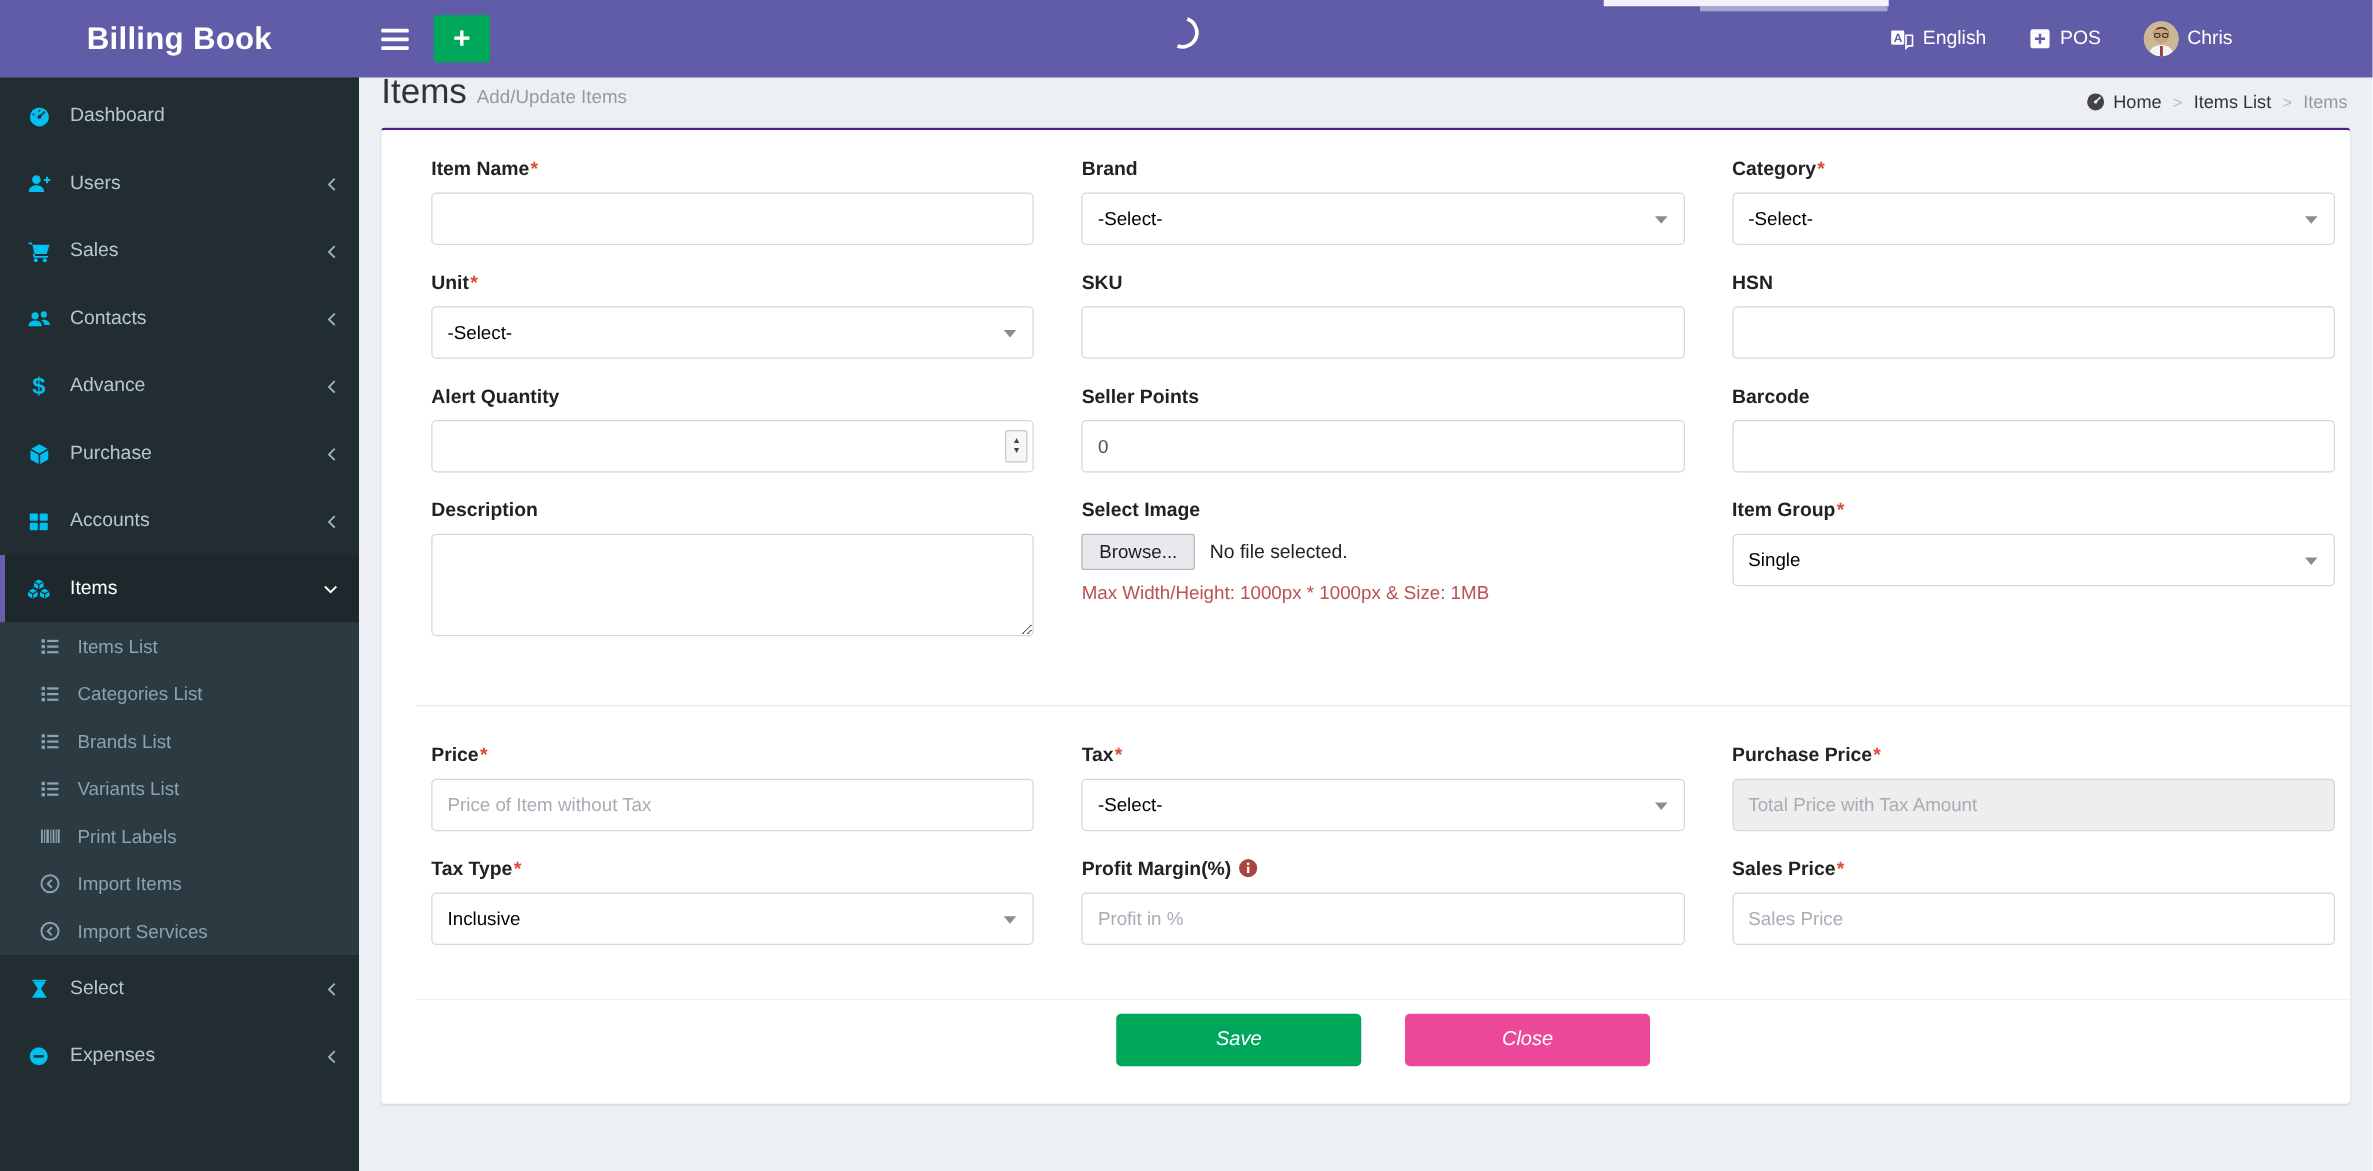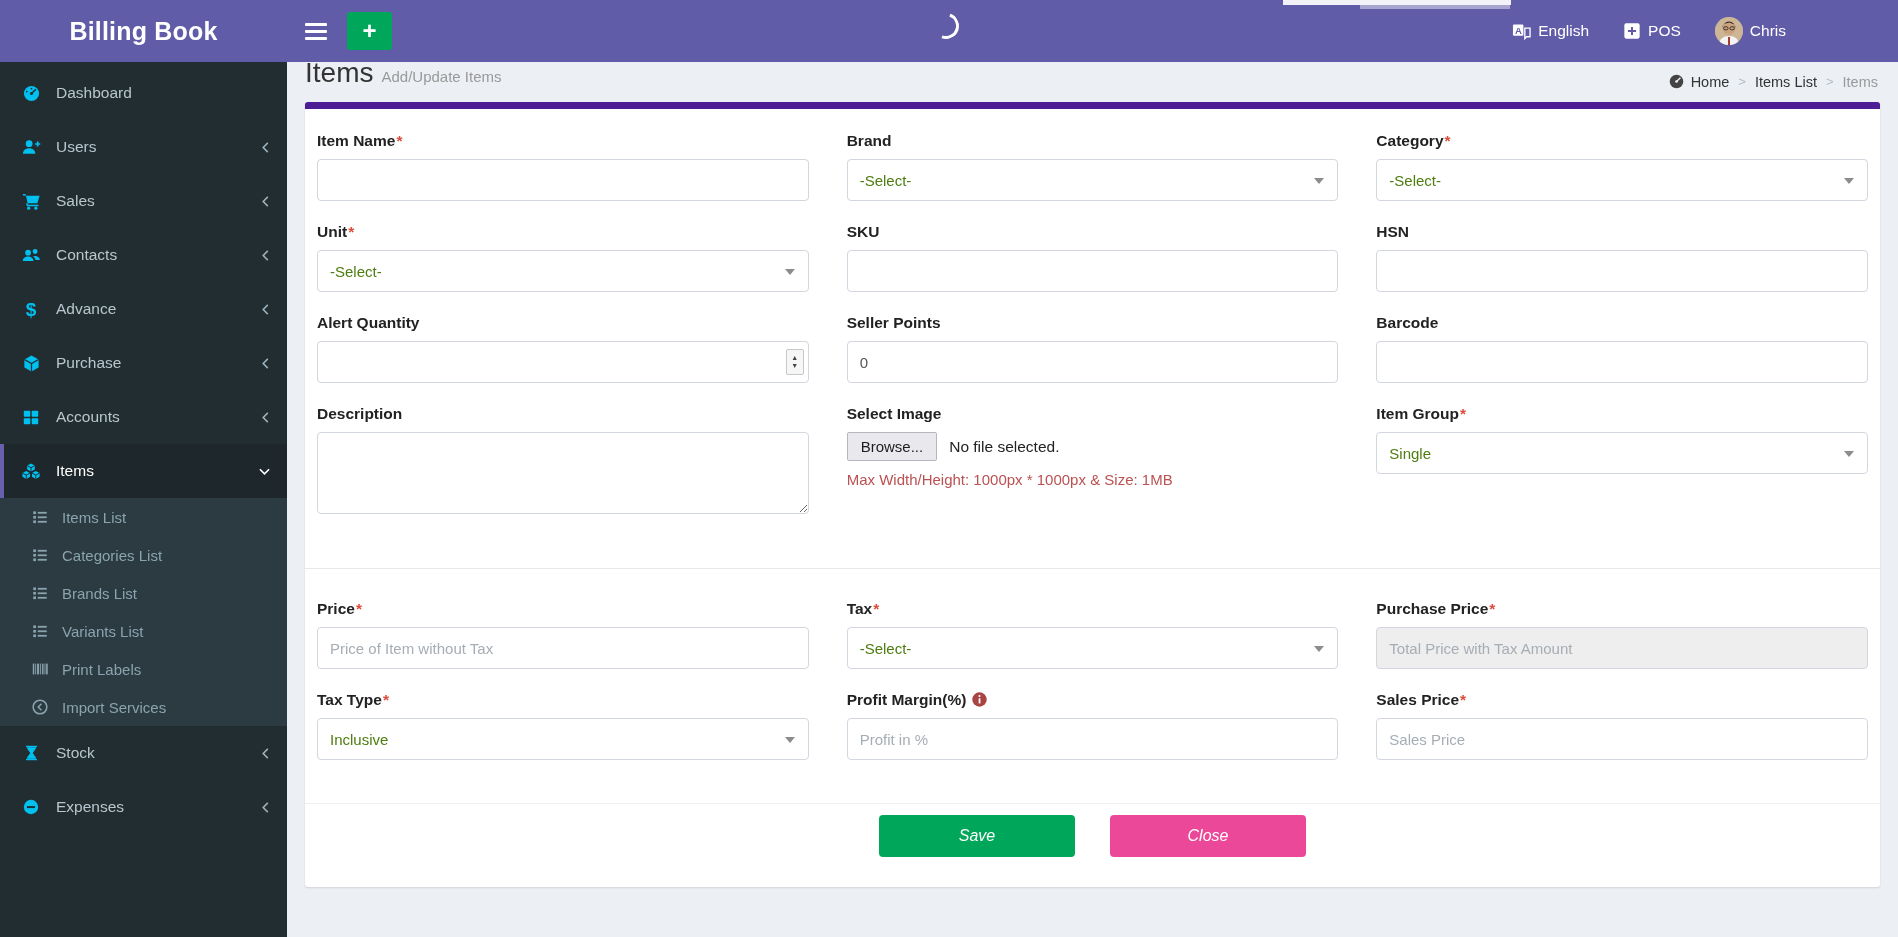--- a/index.html
+++ b/index.html
@@ -58,39 +58,40 @@
   .content-header { display:flex; justify-content:space-between; align-items:flex-start; padding:14px 2px 12px 0; }
   .page-title { margin:0; font-size:28px; font-weight:400; color:#333; }
   .page-title small { font-size:15px; color:#999; margin-left:8px; font-weight:400; }
   .breadcrumb { display:flex; align-items:center; gap:9px; font-size:14.5px; margin-top:16px; color:#333; }
   .breadcrumb .crumb { display:flex; align-items:center; gap:6px; color:#333; text-decoration:none; cursor:pointer; }
   .breadcrumb .sep { color:#b4bcc4; font-size:13px; }
   .breadcrumb .current { color:#999; }
   .breadcrumb .ic { color:#444; --icon-bg:#ecf0f5; display:flex; }
   
   .card {
-    background:#fff; border-top:7px solid #4c1d95; border-radius:3px;
+    background:#fff; border-top:2px solid #4c1d95; border-radius:3px;
     box-shadow:0 1px 2px rgba(0,0,0,.12);
+    padding-left:28px;
   }
   .card-body { padding:22px 12px 0 12px; }
   .grid { display:grid; grid-template-columns:repeat(3,1fr); column-gap:38px; }
   .field { margin-bottom:21px; position:relative; }
   .field label { display:block; font-weight:700; font-size:15.5px; color:#222; margin-bottom:9px; line-height:19px; }
   .req { color:#dd4b39; vertical-align:top; margin-left:1px; }
   .input {
     width:100%; height:42px; border:1px solid #d2d6de; border-radius:4px;
     padding:0 12px; font-size:15px; color:#555; background:#fff;
     font-family:"Liberation Sans", sans-serif; outline:none;
   }
   .input::placeholder { color:#a6adb5; }
   .input:disabled { background:#eee; color:#999; }
   textarea.input { height:82px; padding-top:9px; resize:both; }
   .selectbox {
     width:100%; height:42px; border:1px solid #d2d6de; border-radius:4px;
-    display:flex; align-items:center; padding:0 12px; font-size:15px; color:#4d7c0f;
+    display:flex; align-items:center; padding:0 12px; font-size:15px; color:#000000;
     background:#fff; cursor:pointer; position:relative;
   }
   .selectbox .arrow {
     position:absolute; right:13px; top:18px; width:0; height:0;
     border-left:5px solid transparent; border-right:5px solid transparent; border-top:6px solid #8c8c8c;
   }
   .spinner-box {
     position:absolute; right:5px; bottom:8px; width:18px; height:26px;
     border:1px solid #c8c8c8; border-radius:2px; background:#f6f6f6;
     display:flex; flex-direction:column; align-items:center; justify-content:center;
@@ -362,33 +363,42 @@
       </span>
       <span>Print Labels</span>
     </div>
     <div class="sub-item">
       <span class="ic">
         <svg class="i" width="18" height="18" viewBox="0 0 20 20">
             <circle cx="10" cy="10" r="7.6" fill="none" stroke="currentColor" stroke-width="1.7"></circle>
             <path d="M11.6 6.4 8 10l3.6 3.6" fill="none" stroke="currentColor" stroke-width="1.7"></path>
           </svg>
       </span>
+      <span>Import Items</span>
+    </div>
+    <div class="sub-item">
+      <span class="ic">
+        <svg class="i" width="18" height="18" viewBox="0 0 20 20">
+            <circle cx="10" cy="10" r="7.6" fill="none" stroke="currentColor" stroke-width="1.7"></circle>
+            <path d="M11.6 6.4 8 10l3.6 3.6" fill="none" stroke="currentColor" stroke-width="1.7"></path>
+          </svg>
+      </span>
       <span>Import Services</span>
     </div>
   </div>
 
   <div class="side-item">
     <span class="ic">
       <svg class="i" width="17" height="18" viewBox="0 0 20 20" fill="currentColor">
         <path d="M3.5 1.5h13v1.6h-13z"></path>
           <path d="M3.5 16.9h13v1.6h-13z"></path>
         <path d="M4.8 3.1h10.4v1.6L11.4 10l3.8 5.3v1.6H4.8v-1.6L8.6 10 4.8 4.7z"></path>
       </svg>
     </span>
-    <span>Stock</span>
+    <span>Select</span>
     <span class="chev">
       <svg class="i" width="11" height="13" viewBox="0 0 12 14">
           <path d="M8.5 2 3.5 7l5 5" fill="none" stroke="currentColor" stroke-width="1.7"></path>
         </svg>
     </span>
   </div>
 
   <div class="side-item">
     <span class="ic">
       <svg class="i" width="18" height="18" viewBox="0 0 20 20" fill="currentColor">

